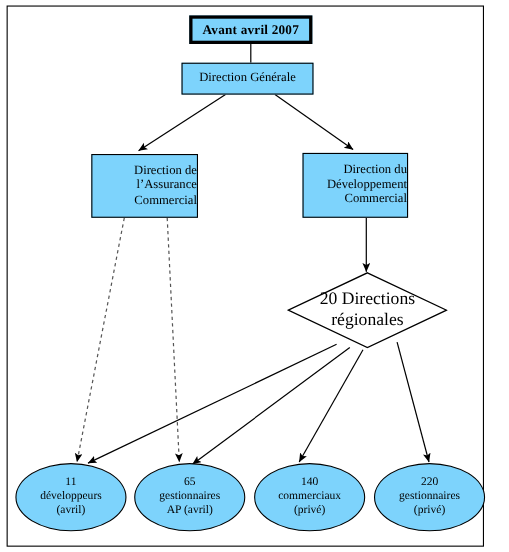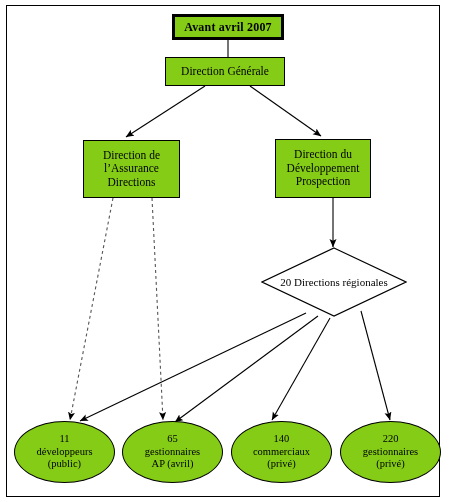--- a/index.html
+++ b/index.html
@@ -38,61 +38,62 @@
     overflow: visible;
   }
   .node {
     position: absolute;
     box-sizing: border-box;
     display: flex;
     align-items: center;
     justify-content: center;
     text-align: center;
     color: #000;
-    background: #84cc16;
+    background: #7dd3fc;
     z-index: 3;
   }
   .node span { display: block; line-height: 1.18; }
 
   
   #title-box {
     left: 172px;
     top: 14px;
     width: 112px;
     height: 26px;
     border: 3.5px solid #000;
     font-weight: bold;
     font-size: 12px;
     letter-spacing: 0.2px;
   }
   
   .rect {
     border: 1.2px solid #000;
     font-size: 11.5px;
+    text-align: right;
   }
   #box-dg      { left: 165px; top: 57px;  width: 120px; height: 29px; }
   #box-dap     { left: 83px;  top: 140px; width: 97px;  height: 58px; }
   #box-ddc     { left: 275px; top: 139px; width: 96px;  height: 59px; }
 
   
   #diamond-wrap {
     position: absolute;
     left: 261px;
     top: 247px;
     width: 146px;
     height: 70px;
     z-index: 3;
   }
   #diamond-label {
     position: absolute;
     left: 0; top: 0;
     width: 146px; height: 70px;
     display: flex; align-items: center; justify-content: center;
     text-align: center;
-    font-size: 11px;
+    font-size: 16px;
     line-height: 1.18;
     color: #000;
   }
 
   
   .ellipse {
     border: 1.3px solid #000;
     border-radius: 50%;
     font-size: 10.5px;
     line-height: 1.2;
@@ -142,39 +143,39 @@
 
   <div class="node" id="title-box">
     <span>Avant avril 2007</span>
   </div>
 
   <div class="node rect" id="box-dg">
     <span>Direction Générale</span>
   </div>
 
   <div class="node rect" id="box-dap">
-    <span>Direction de l’Assurance Directions</span>
+    <span>Direction de l’Assurance Commercial</span>
   </div>
 
   <div class="node rect" id="box-ddc">
-    <span>Direction du Développement Prospection</span>
+    <span>Direction du Développement Commercial</span>
   </div>
 
   <div id="diamond-wrap">
     <svg width="146" height="70" viewBox="0 0 146 70">
       <polygon points="73,1 145,35 73,69 1,35" fill="#ffffff" stroke="#000000" stroke-width="1.2"></polygon>
     </svg>
     <div id="diamond-label">20 Directions régionales</div>
   </div>
 
   <div class="node ellipse" id="ell-0">
     <span>
       <span>11</span>
       <span>développeurs</span>
-      <span>(public)</span>
+      <span>(avril)</span>
     </span>
   </div>
 
   <div class="node ellipse" id="ell-1">
     <span>
       <span>65</span>
       <span>gestionnaires</span>
       <span>AP (avril)</span>
     </span>
   </div>

